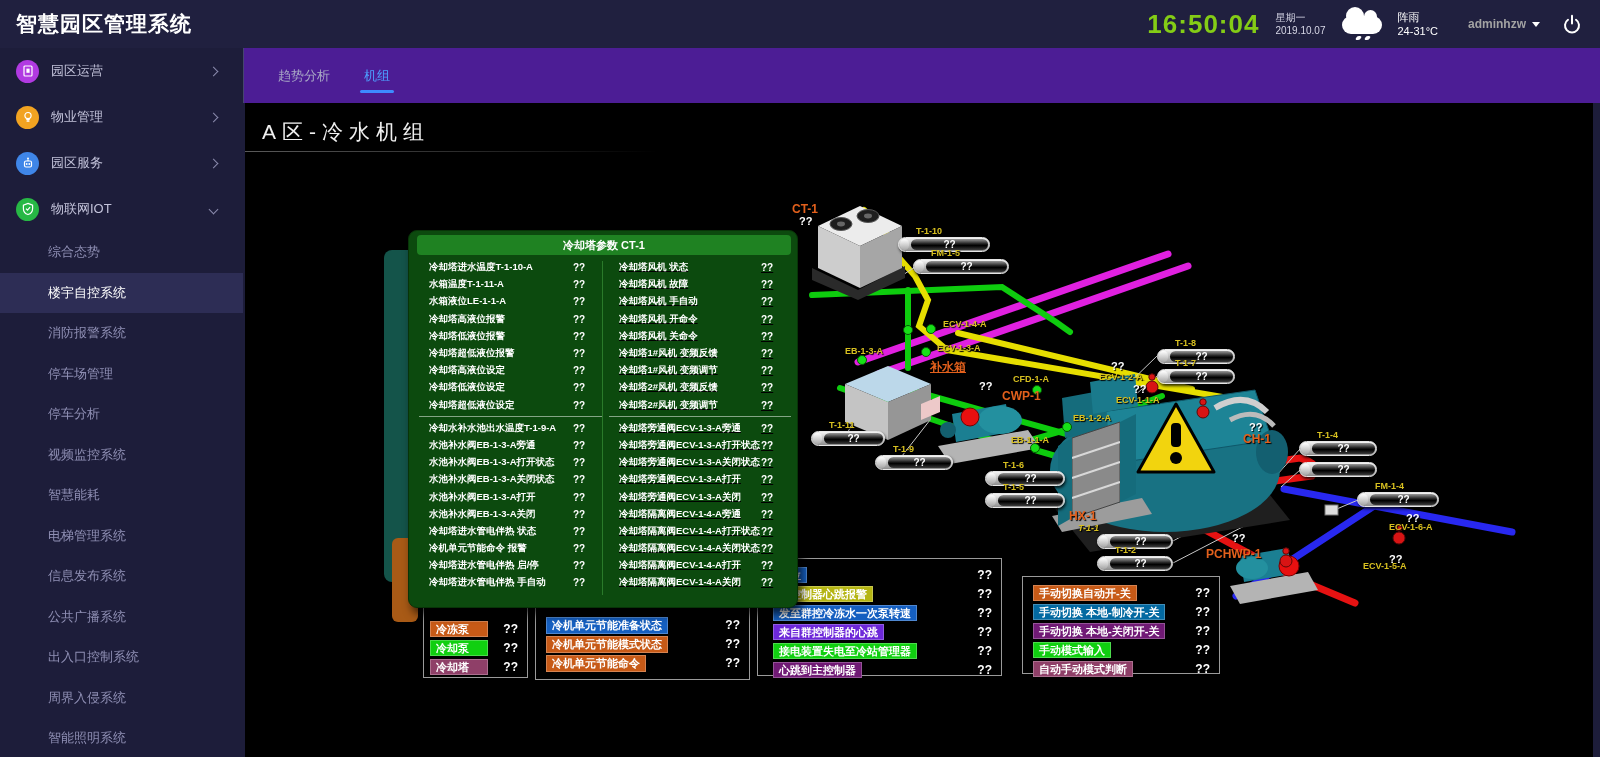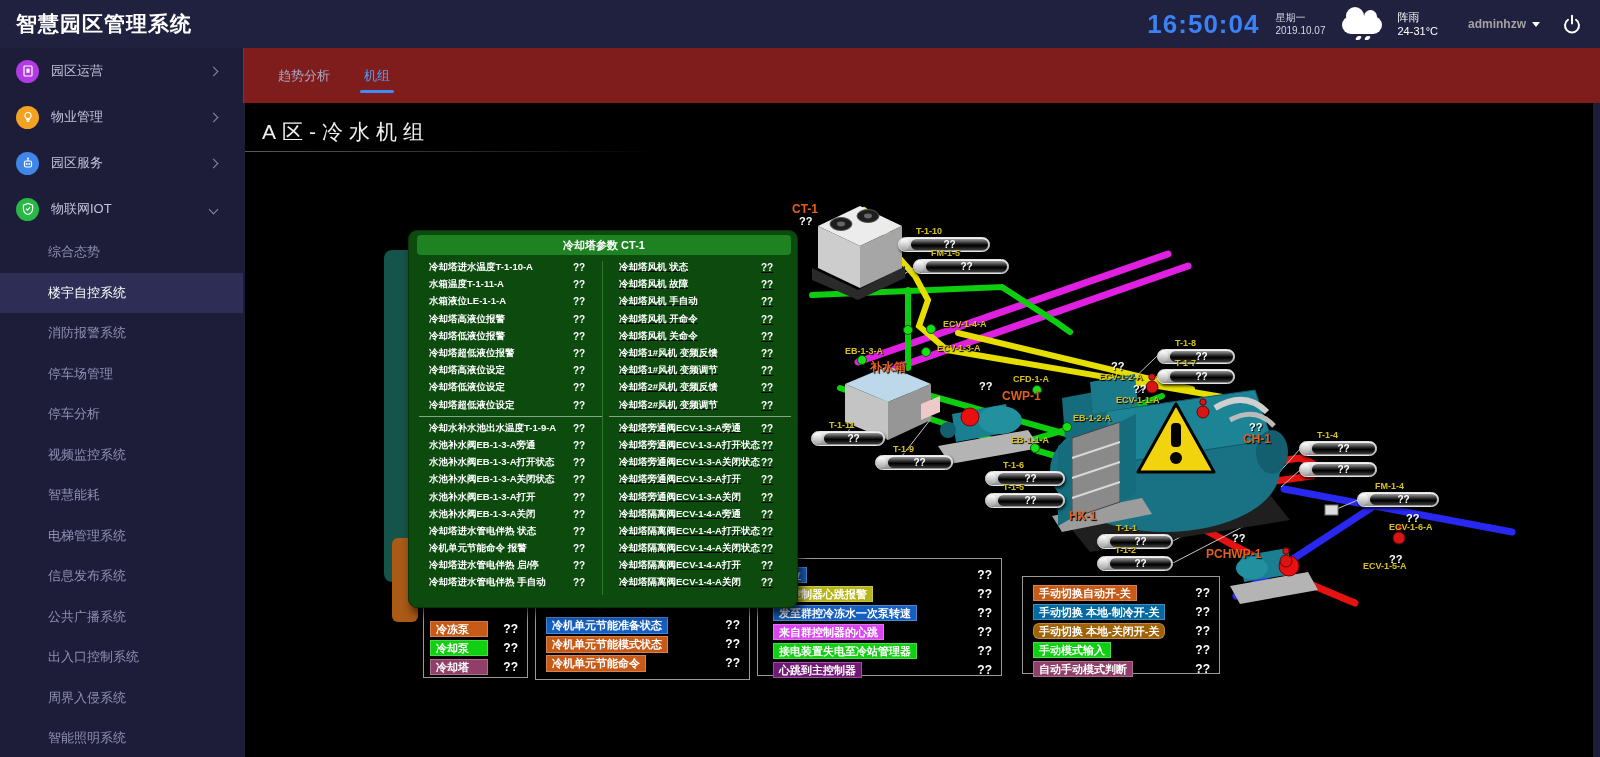--- a/index.html
+++ b/index.html
@@ -4,21 +4,21 @@
 <style>
   * { margin:0; padding:0; box-sizing:border-box; }
   html,body { width:1600px; height:757px; background:#15152b; }
   body { font-family:"Liberation Sans","DejaVu Sans",sans-serif; }
   .page { position:relative; width:1600px; height:757px; background:#1d1d3a; overflow:hidden; }
 
   
   .hdr { position:absolute; left:0; top:0; width:1600px; height:48px; background:#20203f; display:flex; align-items:center; z-index:10; }
   .hdr-title { color:#fff; font-size:21px; font-weight:bold; margin-left:16px; letter-spacing:1px; }
   .hdr-right { position:absolute; right:18px; top:0; height:48px; display:flex; align-items:center; gap:16px; }
-  .clock { color:#3b82f6; font-size:26px; font-weight:bold; letter-spacing:1px; }
+  .clock { color:#84cc16; font-size:26px; font-weight:bold; letter-spacing:1px; }
   .datebox { display:flex; flex-direction:column; justify-content:center; color:#d7d7e6; font-size:10px; line-height:13px; }
   .cloud { position:relative; width:40px; height:18px; background:#fff; border-radius:10px; margin-top:2px; }
   .cloud::before { content:""; position:absolute; left:4px; top:-9px; width:18px; height:18px; background:#fff; border-radius:50%; }
   .cloud::after { content:""; position:absolute; right:5px; top:-6px; width:13px; height:13px; background:#fff; border-radius:50%; }
   .rain { position:absolute; left:14px; bottom:-6px; width:5px; height:4px; background:#fff; border-radius:2px; transform:skewX(-25deg); box-shadow:9px 0 0 #fff; }
   .wxbox { display:flex; flex-direction:column; justify-content:center; color:#fff; font-size:11px; line-height:14px; }
   .usermenu { display:flex; align-items:center; gap:6px; color:#a3a3a3; font-size:12px; font-weight:bold; cursor:pointer; margin-left:14px; }
   .caret { width:0; height:0; border-left:4px solid transparent; border-right:4px solid transparent; border-top:5px solid #fff; }
   .pwr { margin-left:6px; cursor:pointer; display:flex; align-items:center; }
 
@@ -27,21 +27,21 @@
   .sb-group { position:relative; height:46px; display:flex; align-items:center; cursor:pointer; }
   .sb-ic { width:23px; height:23px; border-radius:50%; margin-left:16px; display:flex; align-items:center; justify-content:center; }
   .sb-lbl { color:#c3c3da; font-size:13px; margin-left:12px; }
   .chev { position:absolute; right:26px; width:7px; height:7px; border-right:1.5px solid #8b8bad; border-bottom:1.5px solid #8b8bad; }
   .chev.right { transform:rotate(-45deg); }
   .chev.down  { transform:rotate(45deg); }
   .sb-sub { height:40.5px; display:flex; align-items:center; padding-left:48px; color:#8f8fb4; font-size:13px; cursor:pointer; }
   .sb-sub.active { background:#2d2d55; color:#ffffff; }
 
   
-  .tabbar { position:absolute; left:243px; top:48px; width:1357px; height:55px; background:#7f1d1d; border-left:1px solid #46466e; display:flex; align-items:center; gap:34px; padding-left:34px; z-index:8; }
+  .tabbar { position:absolute; left:243px; top:48px; width:1357px; height:55px; background:#4c1d95; border-left:1px solid #46466e; display:flex; align-items:center; gap:34px; padding-left:34px; z-index:8; }
   .tab { position:relative; color:#a9a9c6; font-size:13px; height:55px; display:flex; align-items:center; cursor:pointer; }
   .tab.active { color:#4d9fff; }
   .tab.active::after { content:""; position:absolute; left:-4px; right:-4px; bottom:10px; height:3px; background:#3d8bff; border-radius:2px; }
 
   
   .canvas { position:absolute; left:245px; top:103px; width:1348px; height:654px; background:#000; z-index:1; }
   .page-title { position:absolute; left:262px; top:118px; color:#f0f0f0; font-size:21px; letter-spacing:6px; z-index:2; }
   .title-line { position:absolute; left:245px; top:151px; width:412px; height:1px; background:linear-gradient(to right,#5a5a5a,rgba(0,0,0,0)); z-index:2; }
 
   #pipes { position:absolute; left:0; top:0; z-index:2; pointer-events:none; }
@@ -361,35 +361,35 @@
       <div class="gtag" style="left: 1317px; top: 451px; margin-top: 9px;">T-1-3</div>
       <div class="gauge" style="left: 1299px; top: 462px; width: 78px;">
         <span class="gcap"></span>
         <span class="gval">??</span>
       </div>
       <div class="gtag" style="left: 1375px; top: 481px;">FM-1-4</div>
       <div class="gauge" style="left: 1357px; top: 492px; width: 82px;">
         <span class="gcap"></span>
         <span class="gval">??</span>
       </div>
-      <div class="gtag" style="left: 1116px; top: 523px;">T-1-1</div>
+      <div class="gtag" style="left: 1078px; top: 523px; font-style: italic;">T-1-1</div>
       <div class="gauge" style="left: 1097px; top: 534px; width: 76px;">
         <span class="gcap"></span>
         <span class="gval">??</span>
       </div>
       <div class="gtag" style="left: 1115px; top: 545px;">T-1-2</div>
       <div class="gauge" style="left: 1097px; top: 556px; width: 76px;">
         <span class="gcap"></span>
         <span class="gval">??</span>
       </div>
     </div>
   <div id="labellayer">
       <div class="dlbl equip" style="left: 792px; top: 202px;">CT-1</div>
       <div class="dlbl value" style="left: 799px; top: 215px;">??</div>
-      <div class="dlbl equip" style="left: 870px; top: 359px;">补水箱</div>
+      <div class="dlbl equip" style="left: 930px; top: 359px; text-decoration: underline;">补水箱</div>
       <div class="dlbl tag" style="left: 845px; top: 346px;">EB-1-3-A</div>
       <div class="dlbl tag" style="left: 943px; top: 319px;">ECV-1-4-A</div>
       <div class="dlbl tag" style="left: 937px; top: 343px; text-align: right;">ECV-1-3-A</div>
       <div class="dlbl tag" style="left: 1013px; top: 374px;">CFD-1-A</div>
       <div class="dlbl value" style="left: 979px; top: 380px;">??</div>
       <div class="dlbl equip" style="left: 1002px; top: 389px;">CWP-1</div>
       <div class="dlbl value" style="left: 1111px; top: 360px;">??</div>
       <div class="dlbl tag" style="left: 1099px; top: 372px;">ECV-1-2-A</div>
       <div class="dlbl value" style="left: 1133px; top: 383px;">??</div>
       <div class="dlbl tag" style="left: 1116px; top: 395px;">ECV-1-1-A</div>
@@ -441,21 +441,21 @@
       </div>
       <div class="srow">
         <span class="chip" style="background: rgb(181, 181, 19);">主控制器心跳报警</span>
         <span class="sval">??</span>
       </div>
       <div class="srow">
         <span class="chip" style="background: rgb(21, 95, 192);">发至群控冷冻水一次泵转速</span>
         <span class="sval">??</span>
       </div>
       <div class="srow">
-        <span class="chip" style="background: #d946ef;">来自群控制器的心跳</span>
+        <span class="chip" style="background: #6d28d9;">来自群控制器的心跳</span>
         <span class="sval">??</span>
       </div>
       <div class="srow">
         <span class="chip" style="background: rgb(16, 207, 16);">接电装置失电至冷站管理器</span>
         <span class="sval">??</span>
       </div>
       <div class="srow">
         <span class="chip" style="background: #701a75;">心跳到主控制器</span>
         <span class="sval">??</span>
       </div>
@@ -463,21 +463,21 @@
   <div class="bpanel" id="panelD">
       <div class="srow">
         <span class="chip" style="background: rgb(199, 90, 23);">手动切换自动开-关</span>
         <span class="sval">??</span>
       </div>
       <div class="srow">
         <span class="chip" style="background: #0369a1;">手动切换 本地-制冷开-关</span>
         <span class="sval">??</span>
       </div>
       <div class="srow">
-        <span class="chip" style="background: #a16207; border-radius: 6px;">手动切换 本地-关闭开-关</span>
+        <span class="chip" style="background: #701a75;">手动切换 本地-关闭开-关</span>
         <span class="sval">??</span>
       </div>
       <div class="srow">
         <span class="chip" style="background: rgb(16, 207, 16);">手动模式输入</span>
         <span class="sval">??</span>
       </div>
       <div class="srow">
         <span class="chip" style="background: rgb(143, 63, 104);">自动手动模式判断</span>
         <span class="sval">??</span>
       </div>

